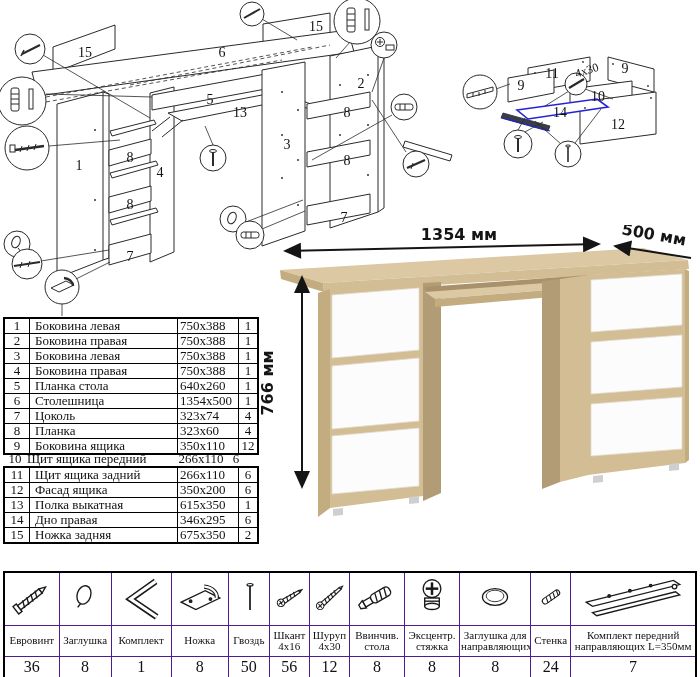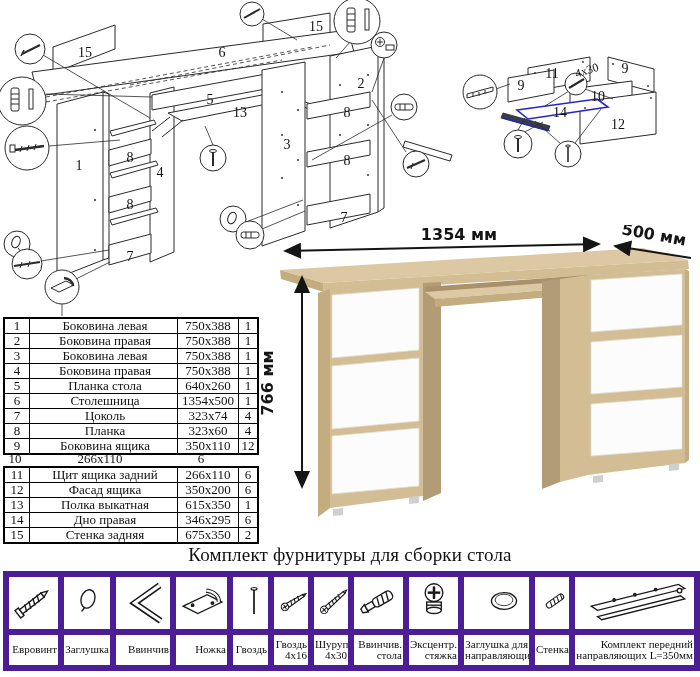--- a/index.html
+++ b/index.html
@@ -4,32 +4,32 @@
 <style>
   html,body{margin:0;padding:0;background:#fff;}
   #root{position:relative;width:700px;height:677px;background:#ffffff;overflow:hidden;
         font-family:"Liberation Serif",serif;color:#111;}
   .abs{position:absolute;}
   
   table{border-collapse:collapse;}
   .ptable{border:2px solid #000;background:#fff;}
   .ptable td{border:1px solid #000;font-size:13px;line-height:14px;height:14px;padding:0 2px;white-space:nowrap;}
   .ptable td.c-num{width:20px;text-align:center;}
-  .ptable td.c-name{width:140px;text-align:center;padding-left:5px;}
-  .ptable td.c-size{width:56px;text-align:center;margin-left:32px;}
+  .ptable td.c-name{width:140px;text-align:left;padding-left:5px;}
+  .ptable td.c-size{width:56px;margin-left:32px;}
   .ptable td.c-qty{width:14px;text-align:center;}
   .row10{display:grid;grid-template-columns:24px 146px 56px 14px;font-size:13px;line-height:14px;}
   .row10 span{white-space:nowrap;}
   .row10 .c-num{text-align:center;}
   .row10 .c-size{text-align:center;}
   .row10 .c-qty{text-align:center;}
   
   .hwtitle{width:700px;text-align:center;font-size:19px;letter-spacing:0.2px;}
   .hwtable{border:2px solid #000;table-layout:fixed;background:#fff;}
-  .hwtable td{border:6px solid #4c1d95;text-align:right;vertical-align:middle;overflow:hidden;padding:0 1px;}
+  .hwtable td{border:1px solid #4c1d95;text-align:center;vertical-align:middle;overflow:hidden;padding:0 1px;}
   .hwtable tr.icons td{height:52px;}
   .hwtable tr.names td{height:30px;font-size:11px;line-height:11.5px;}
   .hwtable tr.qtys td{height:20px;font-size:16px;}
   
   .lineart{stroke:#2a2a2a;stroke-width:1;fill:#ffffff;}
   .thin{stroke:#2a2a2a;stroke-width:0.8;fill:none;}
   .dash{stroke:#2a2a2a;stroke-width:0.8;fill:none;stroke-dasharray:4,3;}
   .plabel{font-family:"Liberation Serif",serif;font-size:14px;fill:#111;}
   .snote{font-family:"Liberation Serif",serif;font-size:12px;fill:#111;}
   .dot{fill:#333;stroke:none;}
@@ -342,20 +342,21 @@
           <td class="c-num">9</td>
           <td class="c-name">Боковина ящика</td>
           <td class="c-size">350x110</td>
           <td class="c-qty">12</td>
         </tr>
     </tbody>
   </table>
 
   <div class="row10 abs" style="left:3px;top:452px">
     <span class="c-num">10</span>
+    <span class="c-name">Щит ящика передний</span>
     <span class="c-size">266x110</span>
     <span class="c-qty">6</span>
   </div>
 
   <table class="ptable abs" style="left:3px;top:466px">
     <tbody>
       <tr>
           <td class="c-num">11</td>
           <td class="c-name">Щит ящика задний</td>
           <td class="c-size">266x110</td>
@@ -374,21 +375,21 @@
           <td class="c-qty">1</td>
         </tr>
       <tr>
           <td class="c-num">14</td>
           <td class="c-name">Дно правая</td>
           <td class="c-size">346x295</td>
           <td class="c-qty">6</td>
         </tr>
       <tr>
           <td class="c-num">15</td>
-          <td class="c-name">Стенка задняя</td>
+          <td class="c-name">Ножка задняя</td>
           <td class="c-size">675x350</td>
           <td class="c-qty">2</td>
         </tr>
     </tbody>
   </table>
 
   <svg class="abs" style="left:255px;top:225px" width="445" height="320" viewBox="0 0 445 320">
     <defs>
       <marker id="ah" markerWidth="10" markerHeight="8" refX="8" refY="4" orient="auto">
           <path d="M0,0 L9,4 L0,8 z" fill="#151515"></path>
@@ -428,21 +429,20 @@
     <g>
       <line x1="30" y1="26" x2="344" y2="19" stroke="#151515" stroke-width="2" marker-start="url(#ahr)" marker-end="url(#ah)"></line>
       <line x1="360" y1="21" x2="436" y2="33" stroke="#151515" stroke-width="2" marker-start="url(#ahr)"></line>
       <line x1="47" y1="52" x2="47" y2="262" stroke="#151515" stroke-width="2" marker-start="url(#ahr)" marker-end="url(#ah)"></line>
     </g>
     <text class="dim" x="204" y="15" text-anchor="middle">1354 мм</text>
     <text class="dim" transform="translate(398,15) rotate(10)" text-anchor="middle">500 мм</text>
     <text class="dim" transform="translate(18,158) rotate(-90)" text-anchor="middle">766 мм</text>
   </svg>
 
-  <div class="hwtitle abs" style="left:0;top:544px">Комплект фурнитуры для сборки стола</div>
 
   <table class="hwtable abs" style="left:3px;top:571px;width:694px">
     <colgroup>
       <col style="width:55px">
         <col style="width:52px">
         <col style="width:60px">
         <col style="width:57px">
       <col style="width:41px">
         <col style="width:40px">
         <col style="width:40px">
@@ -558,27 +558,41 @@
                 <circle cx="50" cy="17" r="1.2" fill="#333"></circle>
                 <circle cx="70" cy="12" r="1.2" fill="#333"></circle>
                 <polygon points="14,38 94,18 98,21 18,41"></polygon>
                 <circle cx="93" cy="13" r="2.2"></circle>
               </g>
             </svg></td>
       </tr>
       <tr class="names">
         <td>Евровинт</td>
         <td>Заглушка</td>
-        <td>Ввинчив</td>
+        <td>Комплект</td>
         <td>Ножка</td>
         <td>Гвоздь</td>
-        <td>Гвоздь 4x16</td>
+        <td>Шкант 4x16</td>
         <td>Шуруп 4x30</td>
         <td>Ввинчив. стола</td>
         <td>Эксцентр. стяжка</td>
         <td>Заглушка для направляющих</td>
         <td>Стенка</td>
         <td>Комплект передний направляющих L=350мм</td>
       </tr>
+      <tr class="qtys">
+        <td>36</td>
+        <td>8</td>
+        <td>1</td>
+        <td>8</td>
+        <td>50</td>
+        <td>56</td>
+        <td>12</td>
+        <td>8</td>
+        <td>8</td>
+        <td>8</td>
+        <td>24</td>
+        <td>7</td>
+      </tr>
     </tbody>
   </table>
 
 </div>
 
 </body></html>

